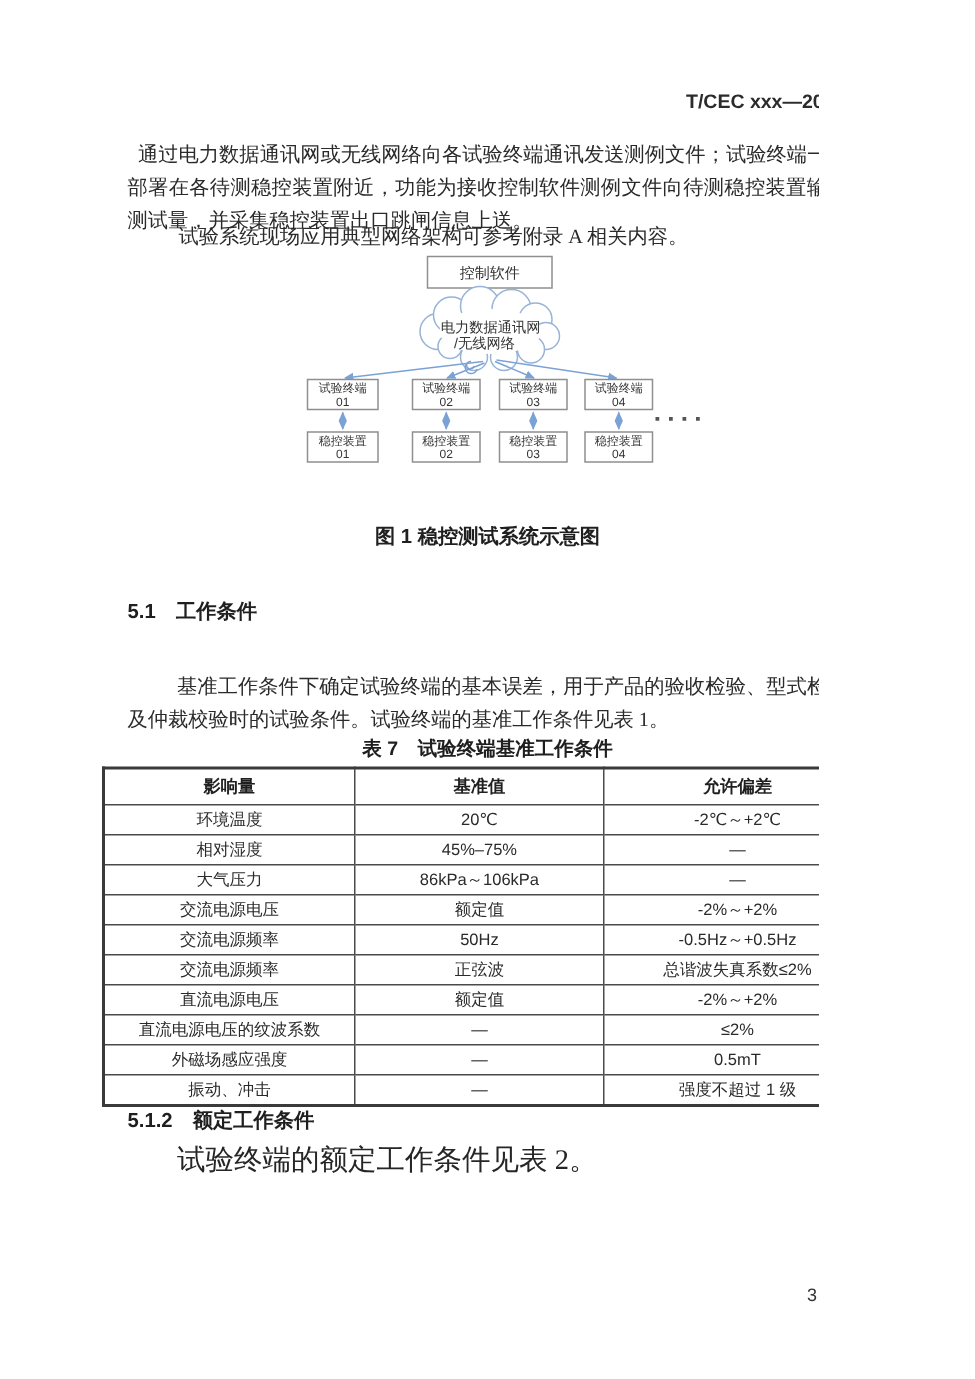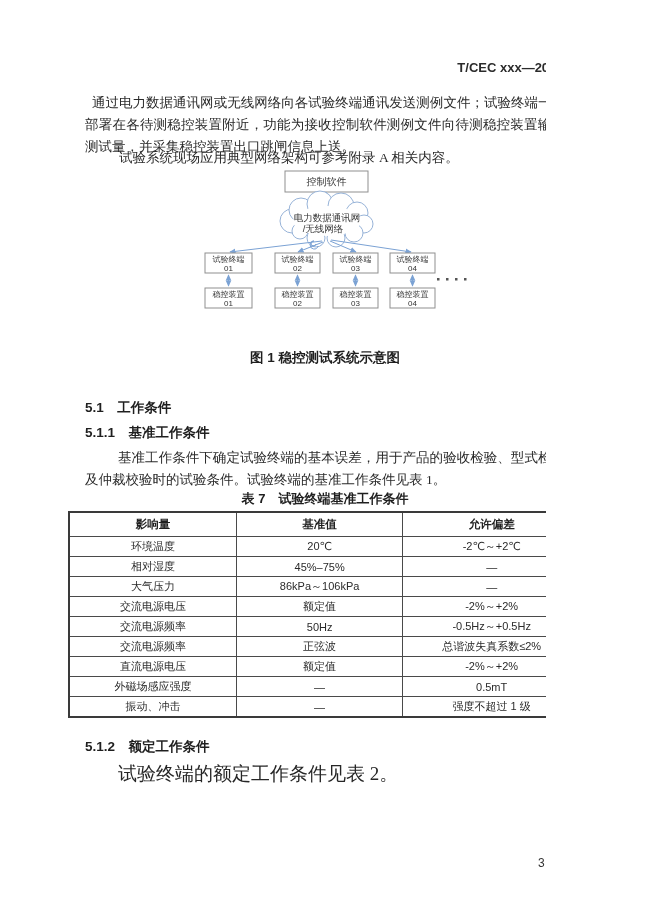--- a/index.html
+++ b/index.html
@@ -174,21 +174,20 @@
     <g>
       <rect class="diag-box" x="322" y="120" width="45" height="20"></rect>
       <text class="diag-text" x="344.5" y="128.5" font-size="8" text-anchor="middle">稳控装置</text>
       <text class="diag-text" x="344.5" y="137.5" font-size="8" text-anchor="middle">04</text>
     </g>
   </svg>
 
   <div class="abs fig-caption">图 1 稳控测试系统示意图</div>
 
   <div class="abs sec-heading h-s51">5.1　工作条件</div>
-  <div class="abs sec-heading h-s511">5.1.1　基准工作条件</div>
   <div class="abs body-par par-511">基准工作条件下确定试验终端的基本误差，用于产品的验收检验、型式检验及仲裁校验时的试验条件。试验终端的基准工作条件见表 1。</div>
 
   <div class="abs tbl-title">表 7　试验终端基准工作条件</div>
 
   <table class="cond">
     <colgroup>
         <col class="c1">
         <col class="c2">
         <col class="c3">
       </colgroup>
@@ -229,20 +228,25 @@
         <td>交流电源频率</td>
           <td>正弦波</td>
           <td>总谐波失真系数≤2%</td>
       </tr>
       <tr>
         <td>直流电源电压</td>
           <td>额定值</td>
           <td>-2%～+2%</td>
       </tr>
       <tr>
+        <td>直流电源电压的纹波系数</td>
+          <td>—</td>
+          <td>≤2%</td>
+      </tr>
+      <tr>
         <td>外磁场感应强度</td>
           <td>—</td>
           <td>0.5mT</td>
       </tr>
       <tr>
         <td>振动、冲击</td>
           <td>—</td>
           <td>强度不超过 1 级</td>
       </tr>
     </tbody>

